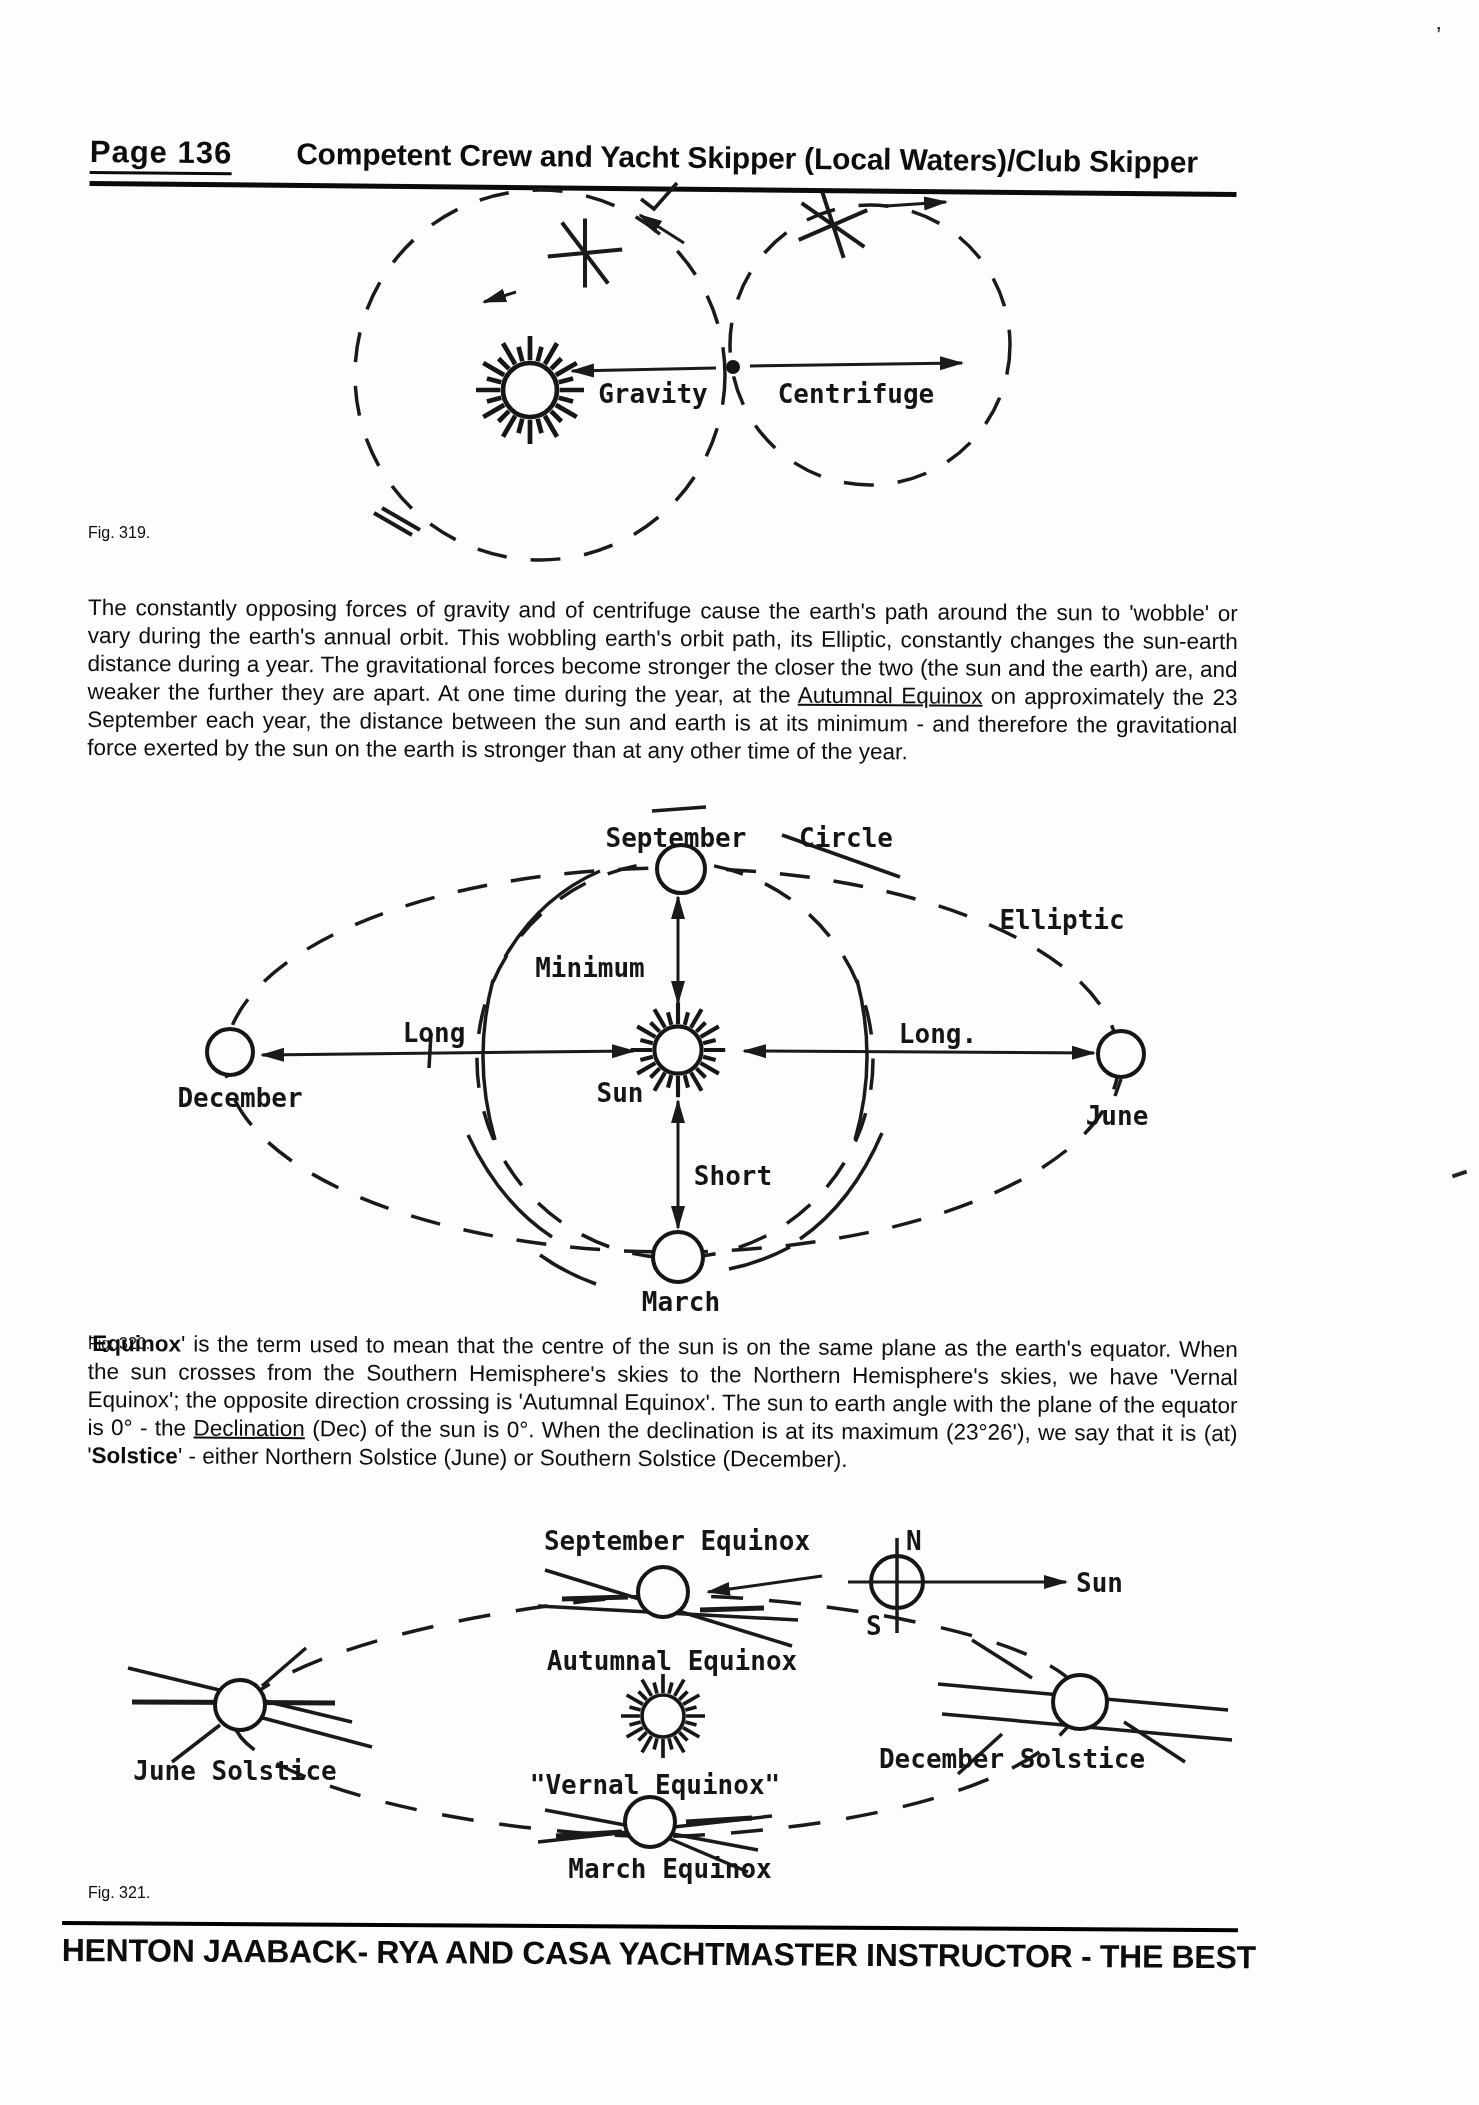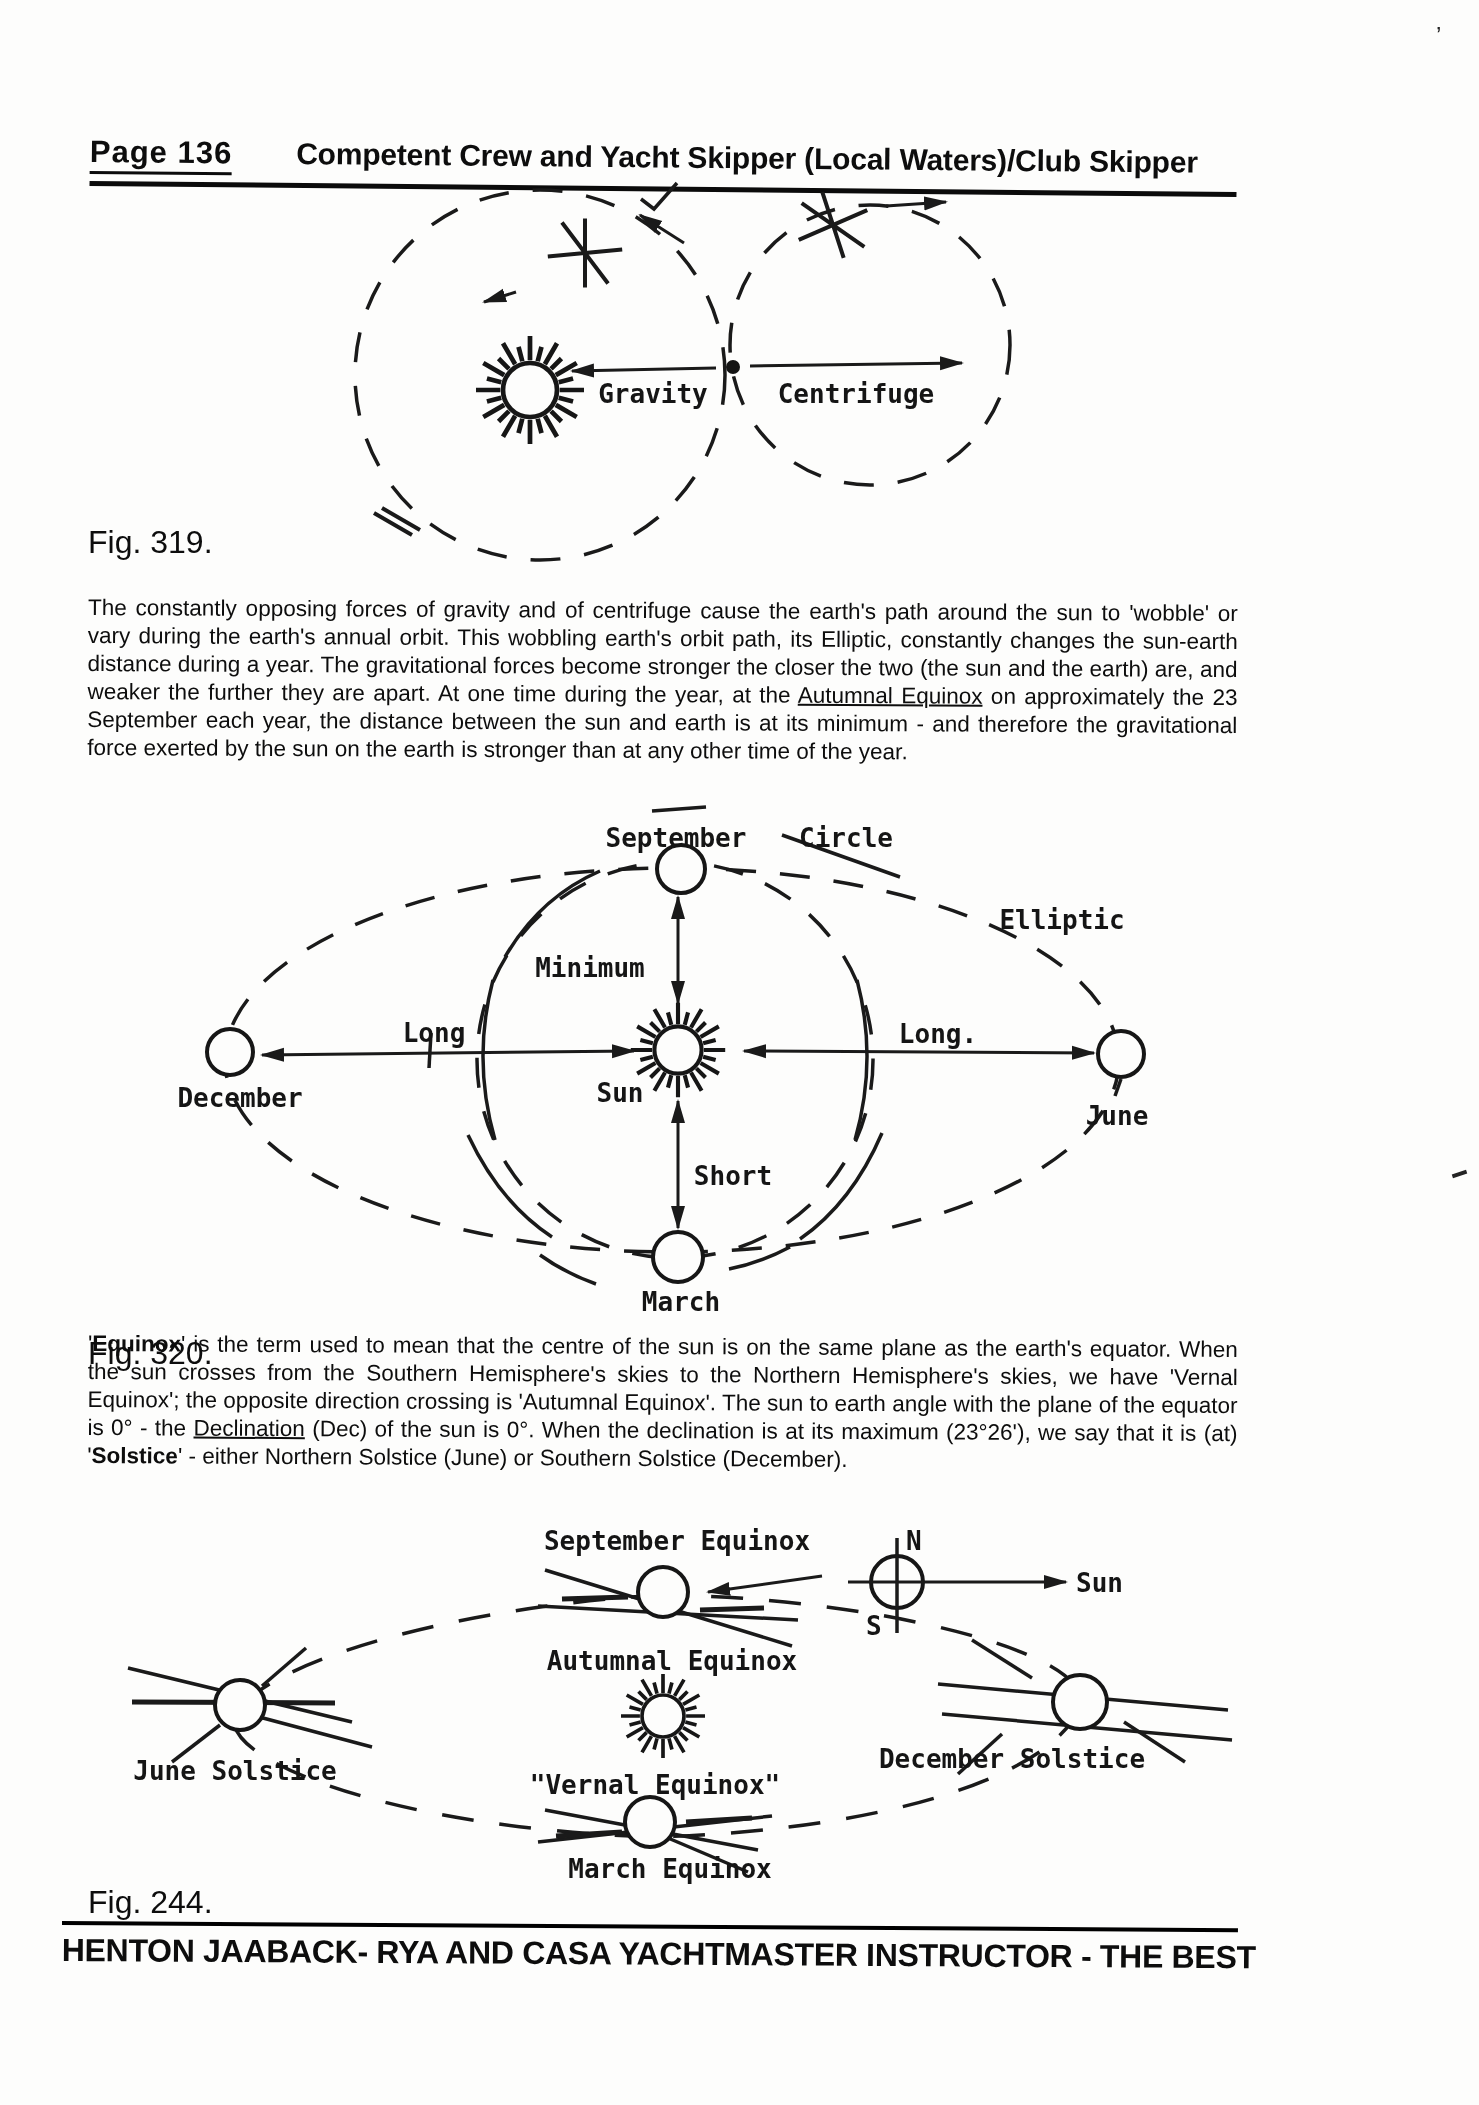--- a/index.html
+++ b/index.html
@@ -9,21 +9,21 @@
   .header{position:absolute;left:90px;top:134px;width:1147px;display:flex;align-items:baseline;gap:64px;
           border-bottom:5px solid #0b0b0b;padding-bottom:7px;font-weight:bold;white-space:nowrap;
           transform:rotate(0.55deg);transform-origin:left top;}
   .page-label{font-size:31px;border-bottom:3px solid #0b0b0b;padding-bottom:1px;letter-spacing:1px;}
   .header-title{font-size:30px;letter-spacing:-0.2px;}
   
   .para{position:absolute;left:88px;width:1150px;font-size:22.5px;line-height:28px;text-align:justify;
         transform:rotate(0.3deg);transform-origin:left top;}
   .u{text-decoration:underline;text-decoration-thickness:2px;}
   
-  .figcaption{position:absolute;left:88px;font-size:32px;}
+  .figcaption{position:absolute;left:88px;font-size:16px;}
   
   .footer{position:absolute;left:62px;top:1921px;width:1176px;border-top:4px solid #000;
           padding-top:7px;font-size:32px;font-weight:bold;white-space:nowrap;letter-spacing:-0.3px;
           transform:rotate(0.35deg);transform-origin:left top;}
   
   .fig{position:absolute;left:0;pointer-events:none;}
   .orbit{fill:none;stroke:#1a1a1a;stroke-width:3.5px;}
   .dashed{stroke-dasharray:30 24;}
   .solid{fill:none;stroke:#1a1a1a;stroke-width:3.5px;}
   .arrow{fill:none;stroke:#1a1a1a;stroke-width:3px;}
@@ -197,19 +197,19 @@
     <text class="mlabel" x="677" y="50" text-anchor="middle">September Equinox</text>
     <text class="mlabel" x="906" y="50">N</text>
     <text class="mlabel" x="866" y="135">S</text>
     <text class="mlabel" x="1076" y="92">Sun</text>
     <text class="mlabel" x="672" y="170" text-anchor="middle">Autumnal Equinox</text>
     <text class="mlabel" x="235" y="280" text-anchor="middle">June Solstice</text>
     <text class="mlabel" x="655" y="294" text-anchor="middle">"Vernal Equinox"</text>
     <text class="mlabel" x="1012" y="268" text-anchor="middle">December Solstice</text>
     <text class="mlabel" x="670" y="378" text-anchor="middle">March Equinox</text>
   </svg>
-  <div class="figcaption" style="top:1884px">Fig. 244.</div>
+  <div class="figcaption" style="top:1884px">Fig. 321.</div>
 
   <div class="footer">
     <span>HENTON JAABACK- RYA AND CASA YACHTMASTER INSTRUCTOR  - THE BEST</span>
   </div>
 
 </div>
 
 </body></html>

